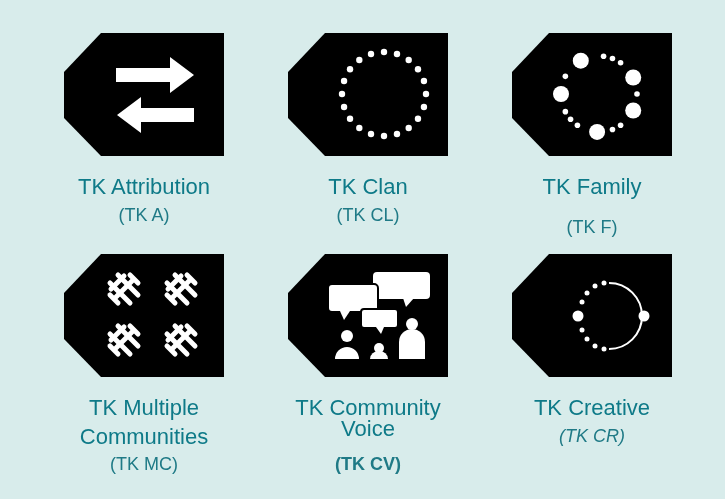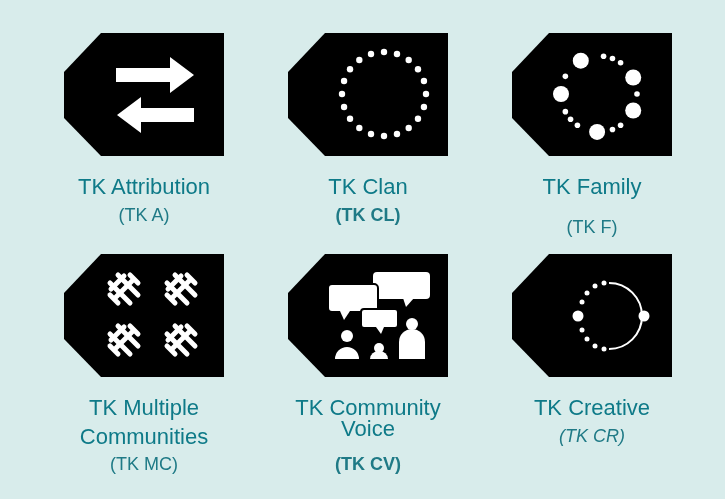--- a/index.html
+++ b/index.html
@@ -49,21 +49,21 @@
           <circle cx="56.055626315603554" cy="73.97871376374779" r="3.2"></circle>
           <circle cx="54" cy="61.00000000000001" r="3.2"></circle>
           <circle cx="56.05562631560355" cy="48.021286236252216" r="3.2"></circle>
           <circle cx="62.0212862362522" cy="36.31301940371613" r="3.2"></circle>
           <circle cx="71.31301940371613" cy="27.02128623625221" r="3.2"></circle>
           <circle cx="83.0212862362522" cy="21.055626315603554" r="3.2"></circle>
         </g>
     </svg>
   </div>
   <div class="title" style="top:139px;">TK Clan</div>
-  <div class="abbr" style="top:172px;font-weight:bold;">(TK CL)</div>
+  <div class="abbr" style="top:172px;">(TK CL)</div>
 </div>
 
 <div class="card" style="left:512px;top:33px;">
   <div class="tag">
     <svg width="160" height="123" viewBox="0 0 160 123">
       <polygon points="37,0 160,0 160,123 37,123 0,85 0,39" fill="#000"></polygon>
       <g fill="#fff" id="family-dots">
           <circle cx="68.78182953304028" cy="27.65186264816583" r="8"></circle>
           <circle cx="121.21698988940173" cy="44.47130970377325" r="8"></circle>
           <circle cx="121.21698988940173" cy="77.52869029622676" r="8"></circle>

